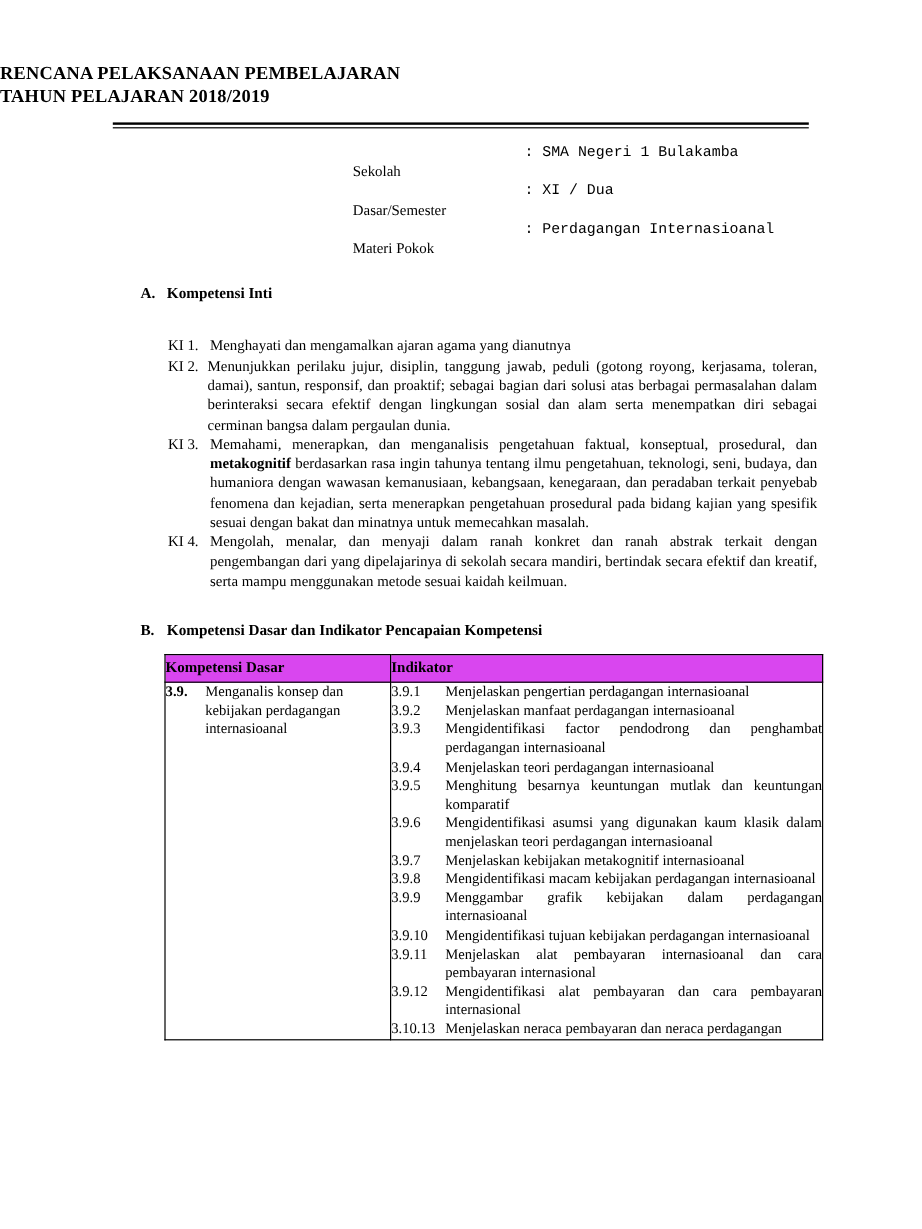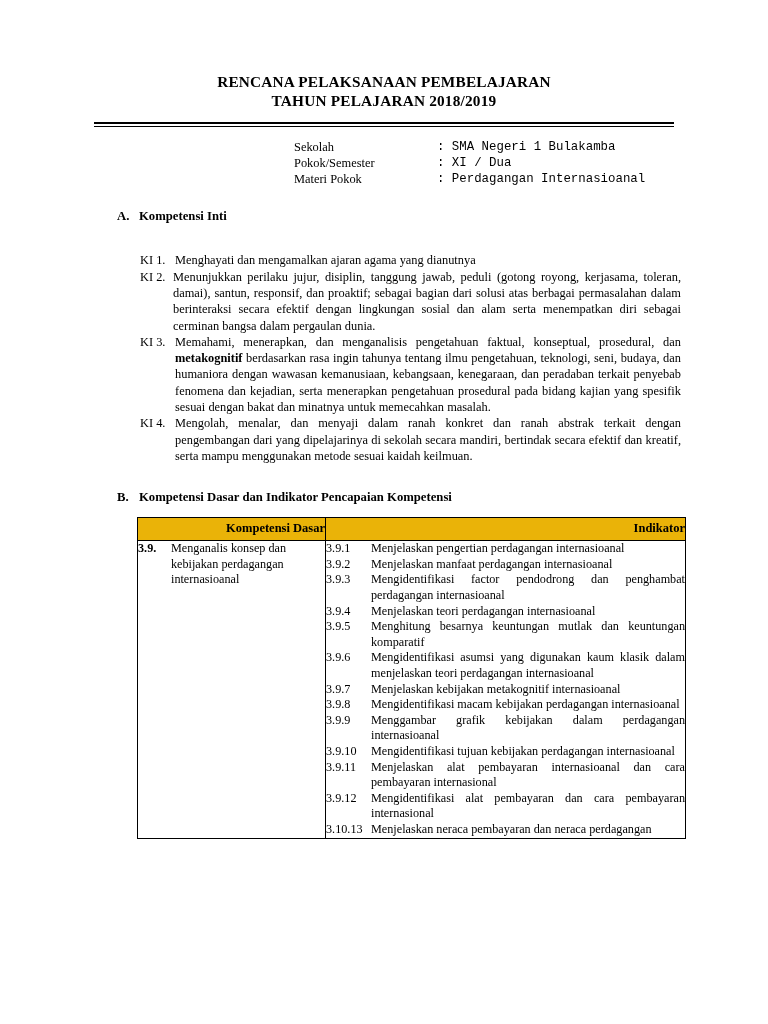--- a/index.html
+++ b/index.html
@@ -19,22 +19,22 @@
     position: absolute;
     left: 0; top: 0;
     width: 768px;
     height: 1024px;
     box-sizing: border-box;
     padding: 0;
   }
 
   
   .title-block {
-    margin-top: 72px;
-    text-align: center;
+    margin-top: 52px;
+    text-align: left;
   }
   .title-line {
     font-weight: bold;
     font-size: 15.3px;
     letter-spacing: 0.2px;
     line-height: 19px;
   }
 
   
   .rule-wrap {
@@ -52,21 +52,21 @@
   }
 
   
   .ident {
     margin-top: 12px;
     margin-left: 294px;
     font-size: 12.4px;
     line-height: 16.2px;
   }
   .ident-row { display: flex; }
-  .ident-label { width: 143px; flex: 0 0 143px; }
+  .ident-label { width: 143px; flex: 0 0 143px; margin-top: 16px; }
   .ident-val { flex: 1; font-family: Liberation Mono, monospace; }
 
   
   .sec-head {
     font-weight: bold;
     font-size: 12.7px;
     margin-left: 117px;
     display: flex;
   }
   .sec-letter { width: 22px; flex: 0 0 22px; }
@@ -112,22 +112,22 @@
     width: 100%;
     table-layout: fixed;
     font-size: 12.2px;
   }
   table.kd th, table.kd td {
     border: 1.1px solid #000;
     vertical-align: top;
     padding: 0;
   }
   table.kd th {
-    background: #eab308;
-    text-align: right;
+    background: #d946ef;
+    text-align: left;
     font-weight: bold;
     font-size: 12.5px;
     padding: 3px 0 4px 0;
     line-height: 15px;
   }
   .col-kd { width: 188px; }
   .col-ind { width: auto; }
 
   td.cell-kd { padding: 3px 6px 6px 4px; }
   td.cell-ind { padding: 3px 4px 6px 4px; }
@@ -173,21 +173,21 @@
     <div class="rule-gap"></div>
     <div class="rule-thin"></div>
   </div>
 
   <div class="ident">
     <div class="ident-row">
       <div class="ident-label">Sekolah</div>
       <div class="ident-val">: SMA Negeri 1 Bulakamba</div>
     </div>
     <div class="ident-row">
-      <div class="ident-label">Pokok/Semester</div>
+      <div class="ident-label">Dasar/Semester</div>
       <div class="ident-val">: XI / Dua</div>
     </div>
     <div class="ident-row">
       <div class="ident-label">Materi Pokok</div>
       <div class="ident-val">: Perdagangan Internasioanal</div>
     </div>
   </div>
 
   <div class="sec-head" id="sec-a-head">
     <span class="sec-letter">A.</span>

